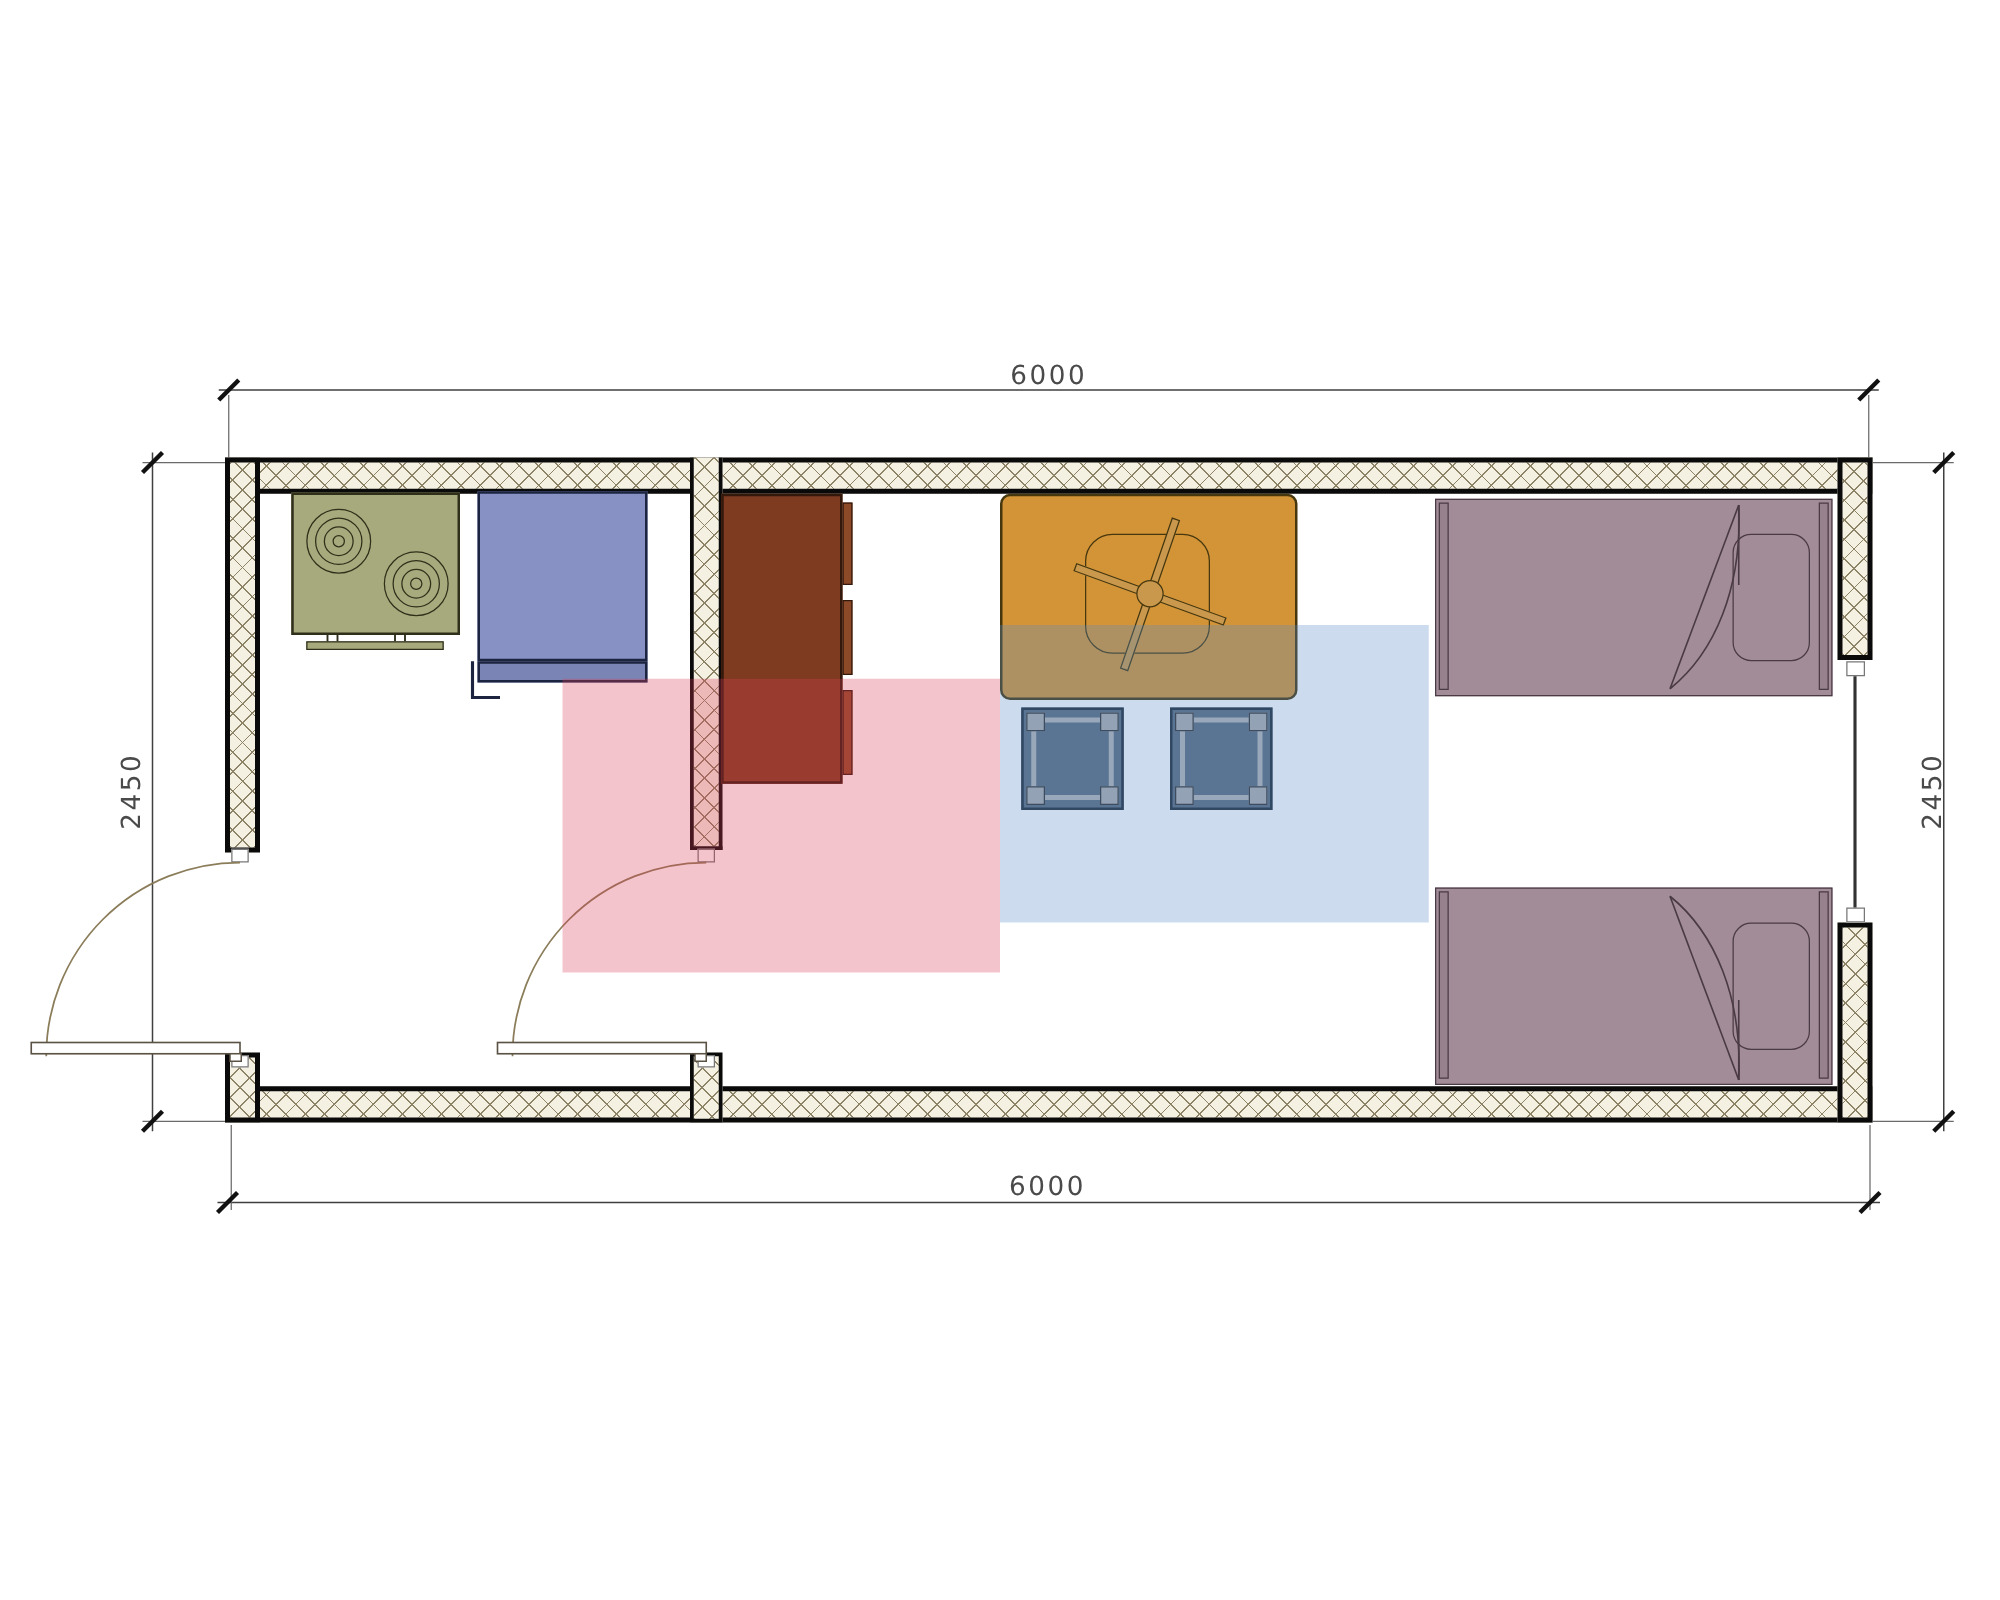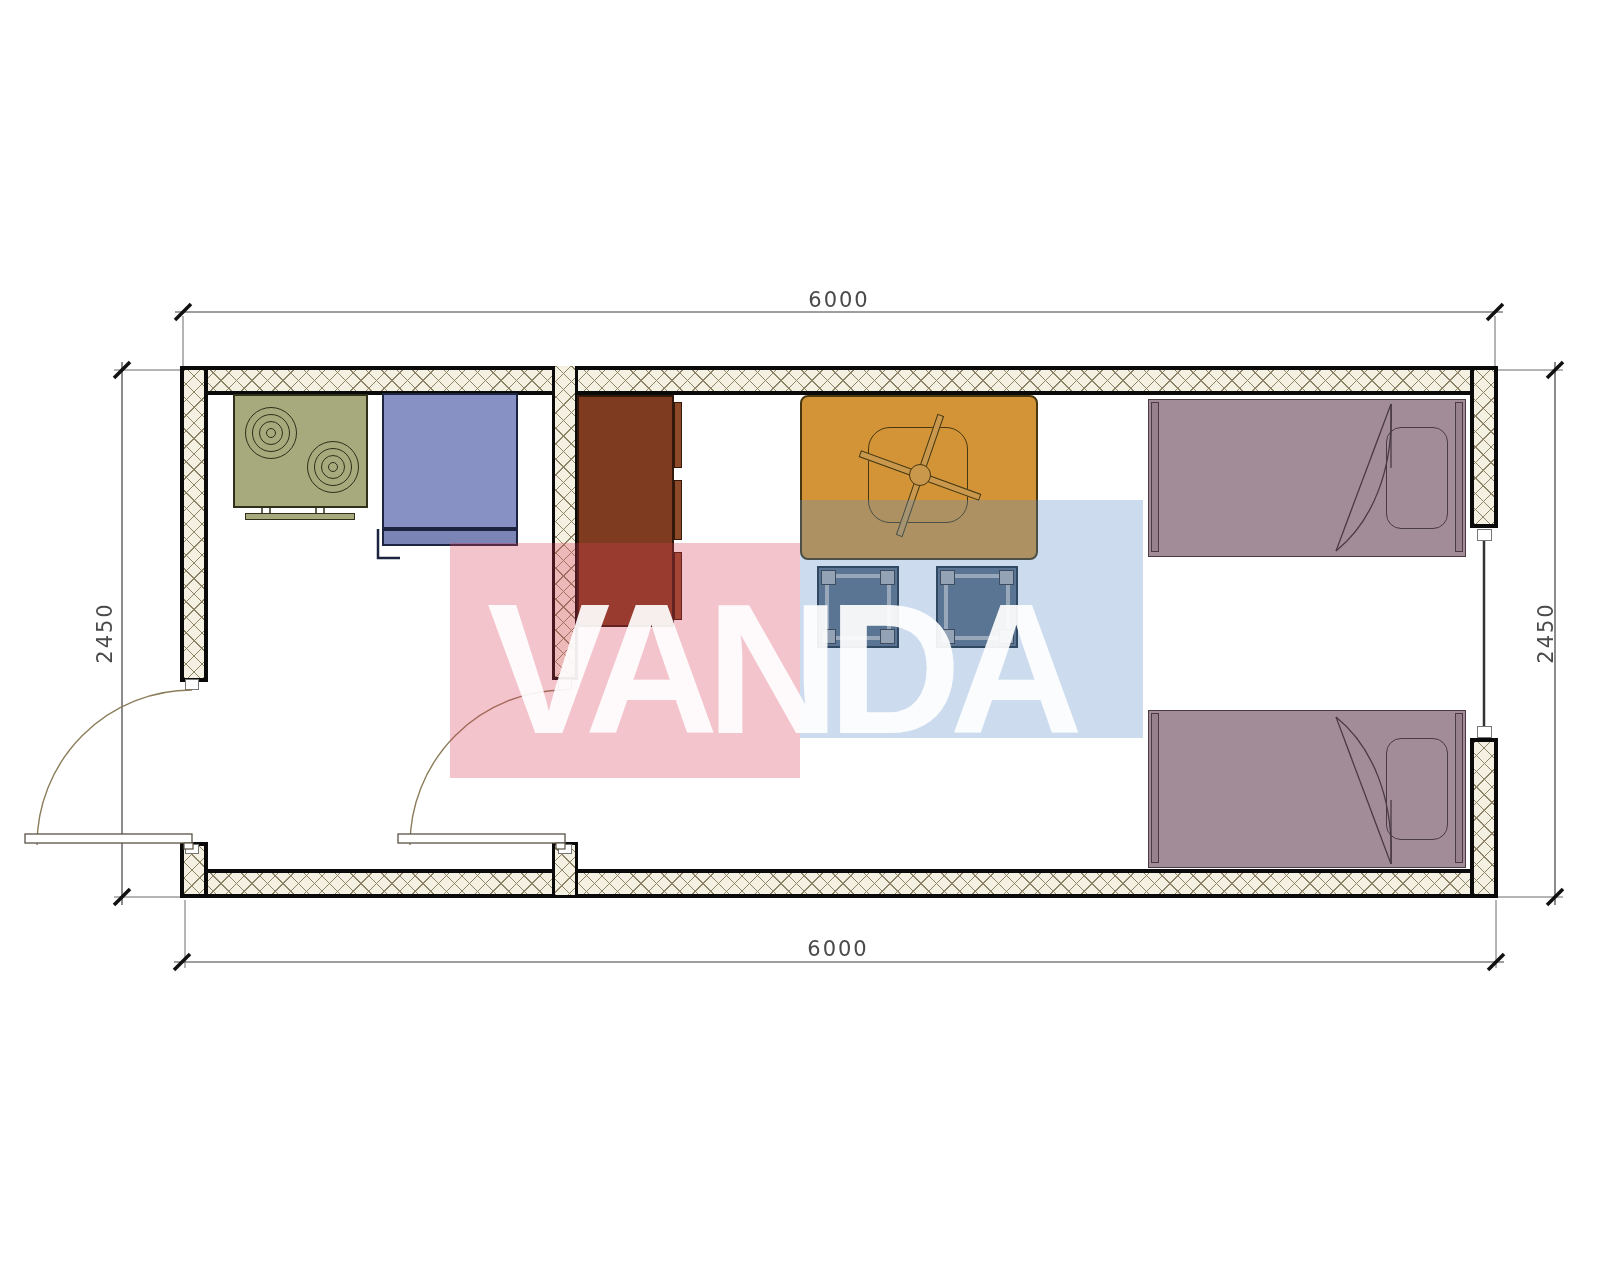--- a/index.html
+++ b/index.html
@@ -178,15 +178,14 @@
     <path d="M 1391 404 C 1394 470 1372 522 1336 551" fill="none" style="stroke:var(--bed-line);stroke-width:1.3"></path>
     <line x1="1391" y1="404" x2="1391" y2="468" style="stroke:var(--bed-line);stroke-width:1.3"></line>
 
     <path d="M 1391 864 L 1336 717" fill="none" style="stroke:var(--bed-line);stroke-width:1.3"></path>
     <path d="M 1391 864 C 1394 798 1372 746 1336 717" fill="none" style="stroke:var(--bed-line);stroke-width:1.3"></path>
     <line x1="1391" y1="864" x2="1391" y2="800" style="stroke:var(--bed-line);stroke-width:1.3"></line>
   </svg>
 
   <div class="wm-rect" style="left:450px;top:543px;width:350px;height:235px;background:var(--wm-red)"></div>
   <div class="wm-rect" style="left:800px;top:500px;width:343px;height:238px;background:var(--wm-blue)"></div>
-  <div class="wm-text">VANDA</div>
 
 </div>
 
 </body></html>

